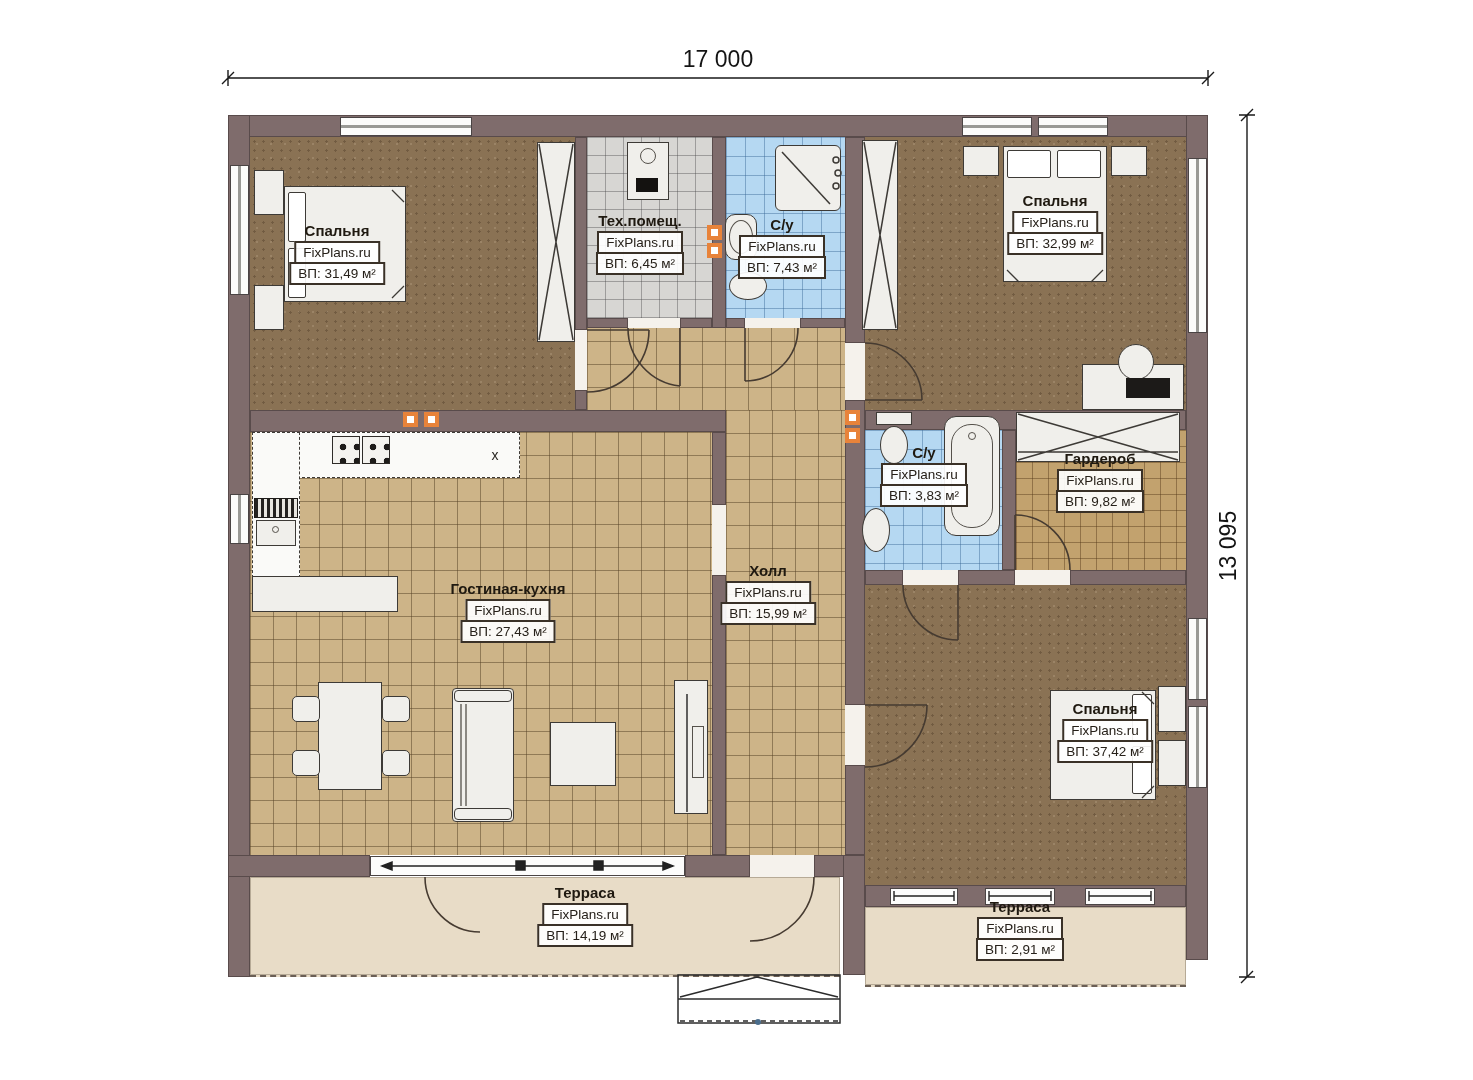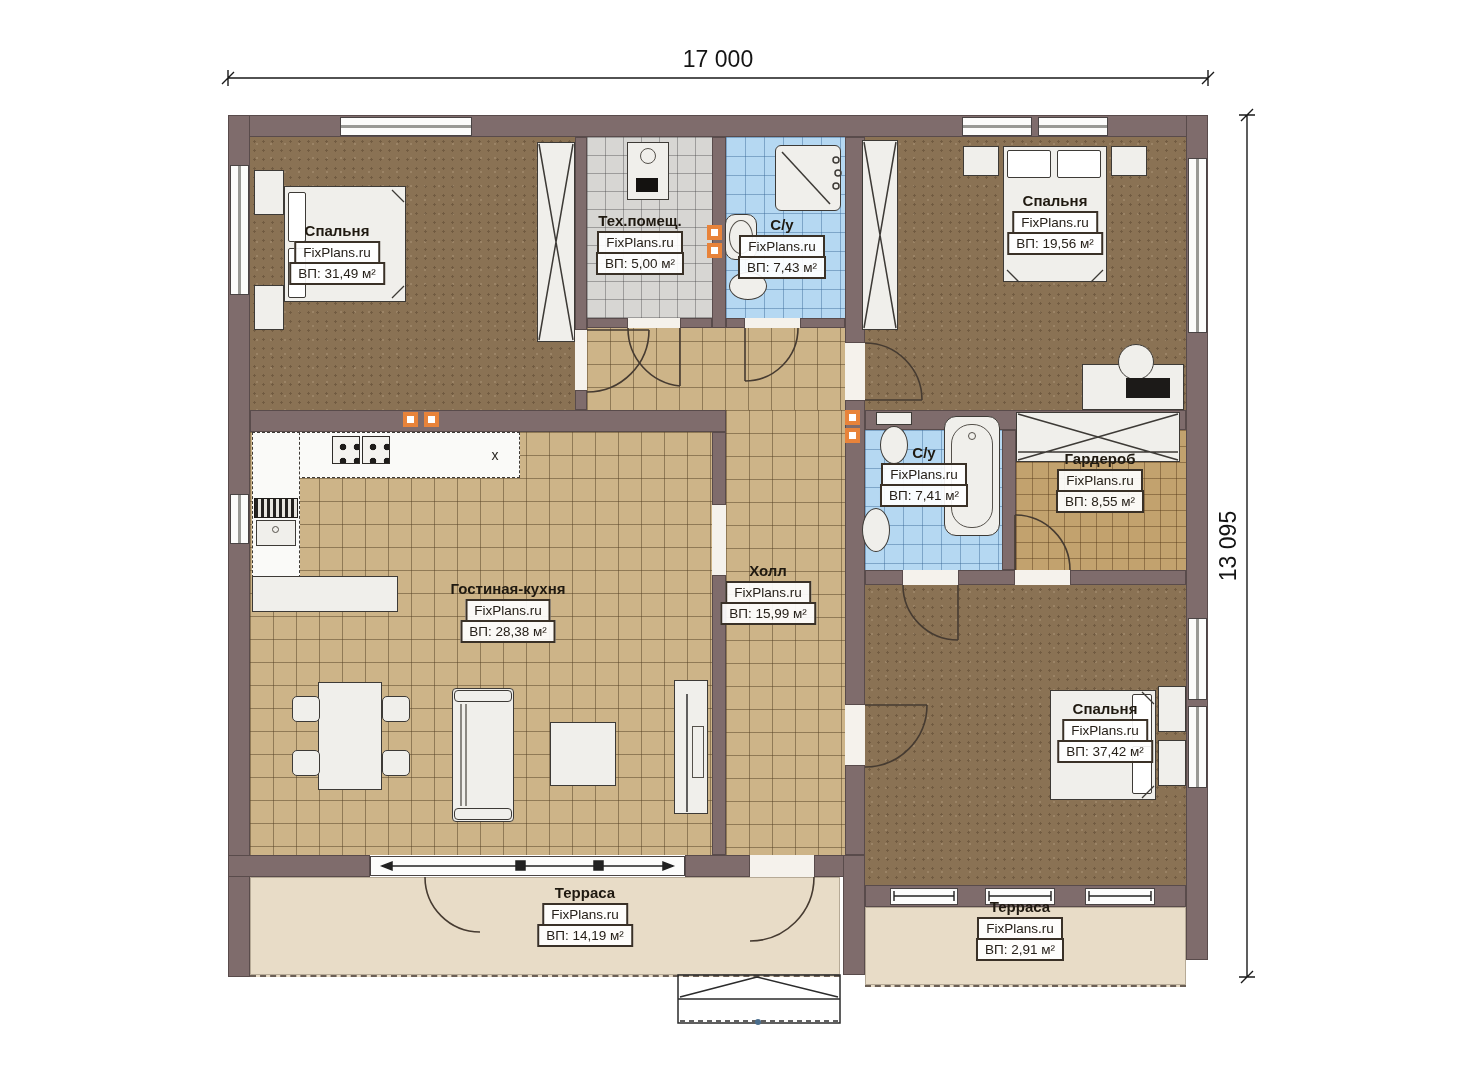--- a/index.html
+++ b/index.html
@@ -255,51 +255,51 @@
   <div class="vent" style="left:845px;top:428px"></div>
 
   <div class="rlabel" style="left:337px;top:222px">
     <div class="rname">Спальня</div>
     <div class="rbox">FixPlans.ru</div>
     <div class="rbox">ВП: 31,49 м²</div>
   </div>
   <div class="rlabel" style="left:640px;top:212px">
     <div class="rname">Тех.помещ.</div>
     <div class="rbox">FixPlans.ru</div>
-    <div class="rbox">ВП: 5,00 м²</div>
+    <div class="rbox">ВП: 6,45 м²</div>
   </div>
   <div class="rlabel" style="left:782px;top:216px">
     <div class="rname">С/у</div>
     <div class="rbox">FixPlans.ru</div>
     <div class="rbox">ВП: 7,43 м²</div>
   </div>
   <div class="rlabel" style="left:1055px;top:192px">
     <div class="rname">Спальня</div>
     <div class="rbox">FixPlans.ru</div>
-    <div class="rbox">ВП: 19,56 м²</div>
+    <div class="rbox">ВП: 32,99 м²</div>
   </div>
   <div class="rlabel" style="left:508px;top:580px">
     <div class="rname">Гостиная-кухня</div>
     <div class="rbox">FixPlans.ru</div>
-    <div class="rbox">ВП: 28,38 м²</div>
+    <div class="rbox">ВП: 27,43 м²</div>
   </div>
   <div class="rlabel" style="left:768px;top:562px">
     <div class="rname">Холл</div>
     <div class="rbox">FixPlans.ru</div>
     <div class="rbox">ВП: 15,99 м²</div>
   </div>
   <div class="rlabel" style="left:924px;top:444px">
     <div class="rname">С/у</div>
     <div class="rbox">FixPlans.ru</div>
-    <div class="rbox">ВП: 7,41 м²</div>
+    <div class="rbox">ВП: 3,83 м²</div>
   </div>
   <div class="rlabel" style="left:1100px;top:450px">
     <div class="rname">Гардероб</div>
     <div class="rbox">FixPlans.ru</div>
-    <div class="rbox">ВП: 8,55 м²</div>
+    <div class="rbox">ВП: 9,82 м²</div>
   </div>
   <div class="rlabel" style="left:1105px;top:700px">
     <div class="rname">Спальня</div>
     <div class="rbox">FixPlans.ru</div>
     <div class="rbox">ВП: 37,42 м²</div>
   </div>
   <div class="rlabel" style="left:585px;top:884px">
     <div class="rname">Терраса</div>
     <div class="rbox">FixPlans.ru</div>
     <div class="rbox">ВП: 14,19 м²</div>

